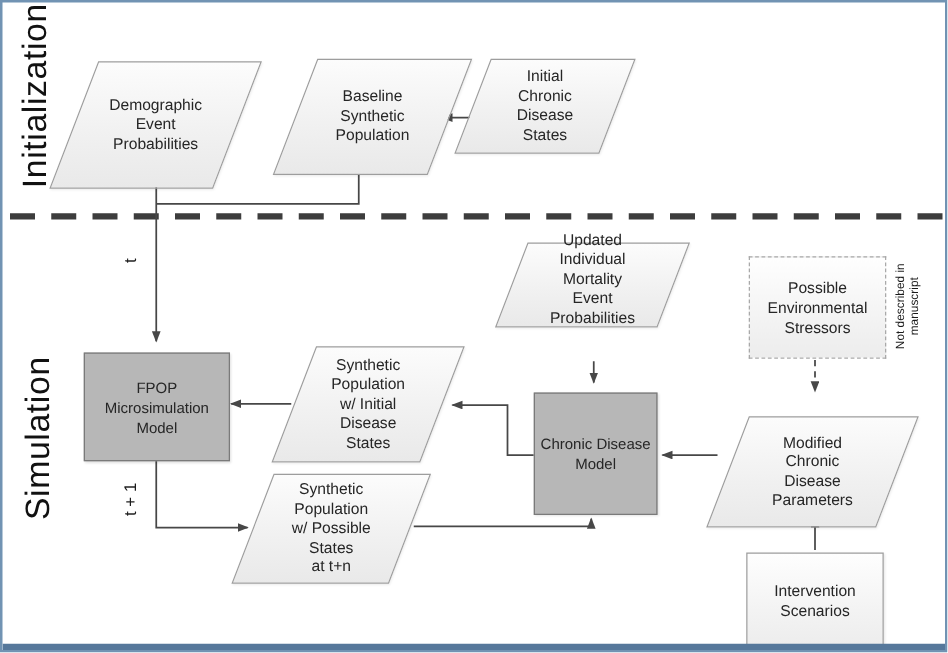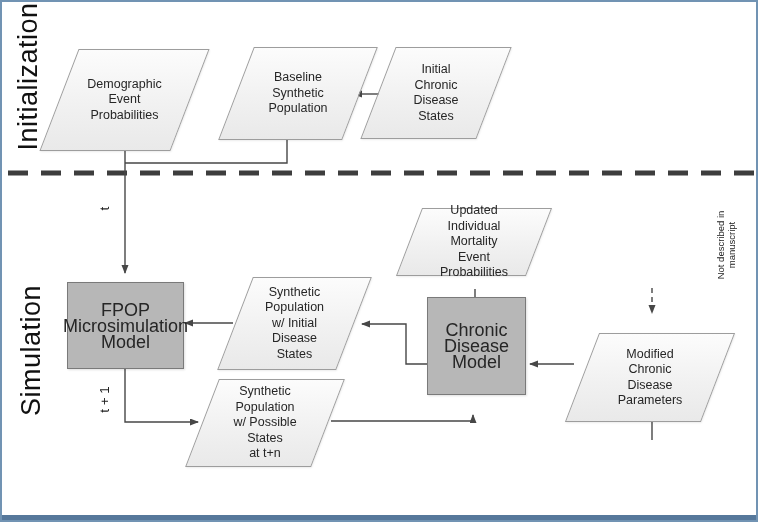--- a/index.html
+++ b/index.html
@@ -21,21 +21,21 @@
   .pgram{position:absolute;display:flex;align-items:center;justify-content:center;}
   .pgram .shape{
     position:absolute;inset:0;transform:skewX(-21deg);
     background:linear-gradient(180deg,#fcfcfc 0%,#f1f1f1 55%,#e9e9e9 100%);
     border:1px solid #9d9d9d;box-shadow:1px 1px 2px rgba(0,0,0,0.08);
   }
   .ptxt{position:relative;z-index:1;text-align:center;font-size:12.5px;line-height:15.5px;}
   .pbox{
     position:absolute;display:flex;align-items:center;justify-content:center;
     background:#b7b7b7;border:1px solid #7a7a7a;text-align:center;
-    font-size:18px;line-height:16px;box-shadow:1px 1px 2px rgba(0,0,0,0.12);
+    font-size:12px;line-height:16px;box-shadow:1px 1px 2px rgba(0,0,0,0.12);
   }
   .rbox{
     position:absolute;display:flex;align-items:center;justify-content:center;
     background:linear-gradient(180deg,#fefefe 0%,#f3f3f3 60%,#ececec 100%);
     text-align:center;font-size:12.5px;line-height:16px;
   }
   .rbox.dashed{border:1px dashed #a9a9a9;}
   .rbox.solid{border:1px solid #9d9d9d;box-shadow:1px 1px 2px rgba(0,0,0,0.10);}
   .sidenote{
     position:absolute;transform:rotate(-90deg);text-align:center;
@@ -98,31 +98,31 @@
 
   <div class="pgram" style="left:234px;top:45px;width:124px;height:93px;">
     <div class="shape"></div>
     <div class="ptxt">
       <span>Baseline</span><br>
       <span>Synthetic</span><br>
       <span>Population</span>
     </div>
   </div>
 
-  <div class="pgram" style="left:376px;top:45px;width:116px;height:92px;">
+  <div class="pgram" style="left:376px;top:45px;width:116px;height:76px;">
     <div class="shape"></div>
     <div class="ptxt">
       <span>Initial</span><br>
       <span>Chronic</span><br>
       <span>Disease</span><br>
       <span>States</span>
     </div>
   </div>
 
-  <div class="pgram" style="left:407px;top:206px;width:130px;height:68px;">
+  <div class="pgram" style="left:407px;top:192px;width:130px;height:68px;align-items:flex-end;">
     <div class="shape"></div>
     <div class="ptxt">
       <span>Updated</span><br>
       <span>Individual</span><br>
       <span>Mortality</span><br>
       <span>Event</span><br>
       <span>Probabilities</span>
     </div>
   </div>
 
@@ -159,28 +159,41 @@
   </div>
 
   <div class="pbox" style="left:65px;top:280px;width:115px;height:85px;">
     <div>
       <span>FPOP</span><br>
       <span>Microsimulation</span><br>
       <span>Model</span>
     </div>
   </div>
 
-  <div class="pbox" style="left:425px;top:295px;width:97px;height:96px;justify-content:flex-end;">
+  <div class="pbox" style="left:425px;top:312px;width:97px;height:96px;">
     <div>
       <span>Chronic Disease</span><br>
       <span>Model</span>
     </div>
   </div>
 
+  <div class="rbox dashed" style="left:597px;top:203px;width:108px;height:80px;">
+    <div>
+      <span>Possible</span><br>
+      <span>Environmental</span><br>
+      <span>Stressors</span>
+    </div>
+  </div>
 
+  <div class="rbox solid" style="left:595px;top:440px;width:108px;height:76px;">
+    <div>
+      <span>Intervention</span><br>
+      <span>Scenarios</span>
+    </div>
+  </div>
 
   <div class="sidenote" style="left:679px;top:232px;width:90px;">
     <span>Not described in</span><br>
     <span>manuscript</span>
   </div>
 
   <div class="bottombar"></div>
 </div>
 
 </body></html>

